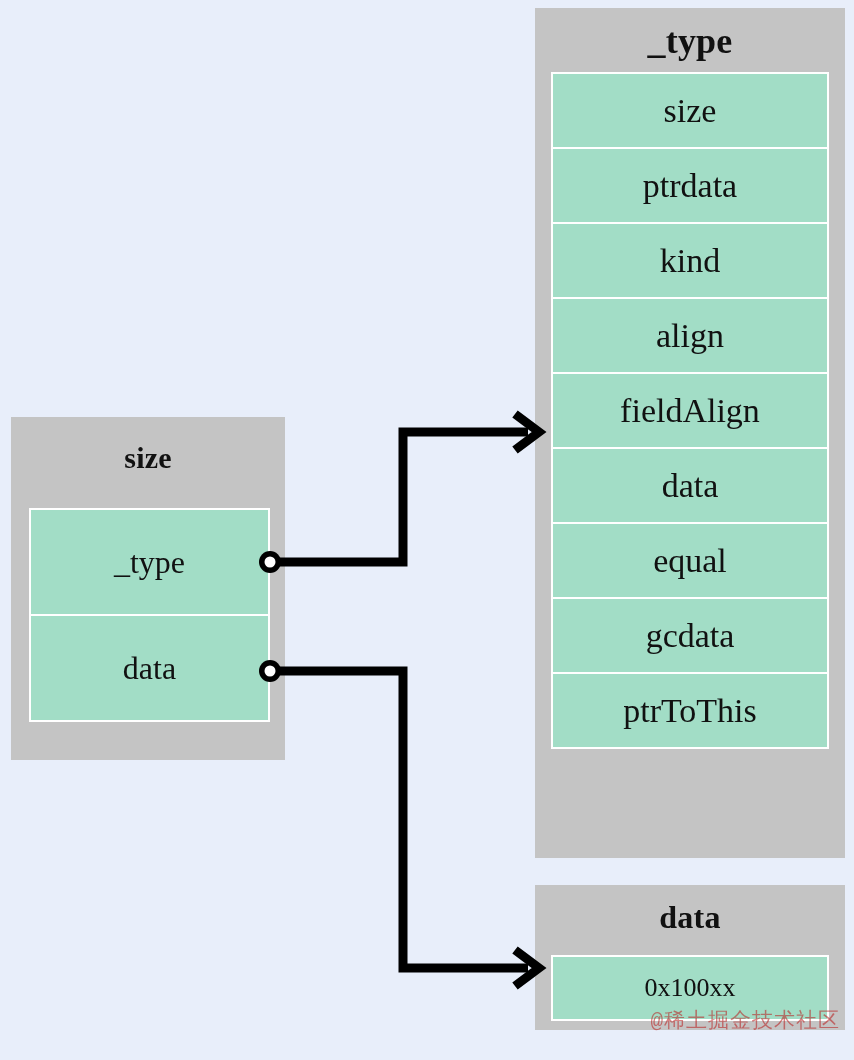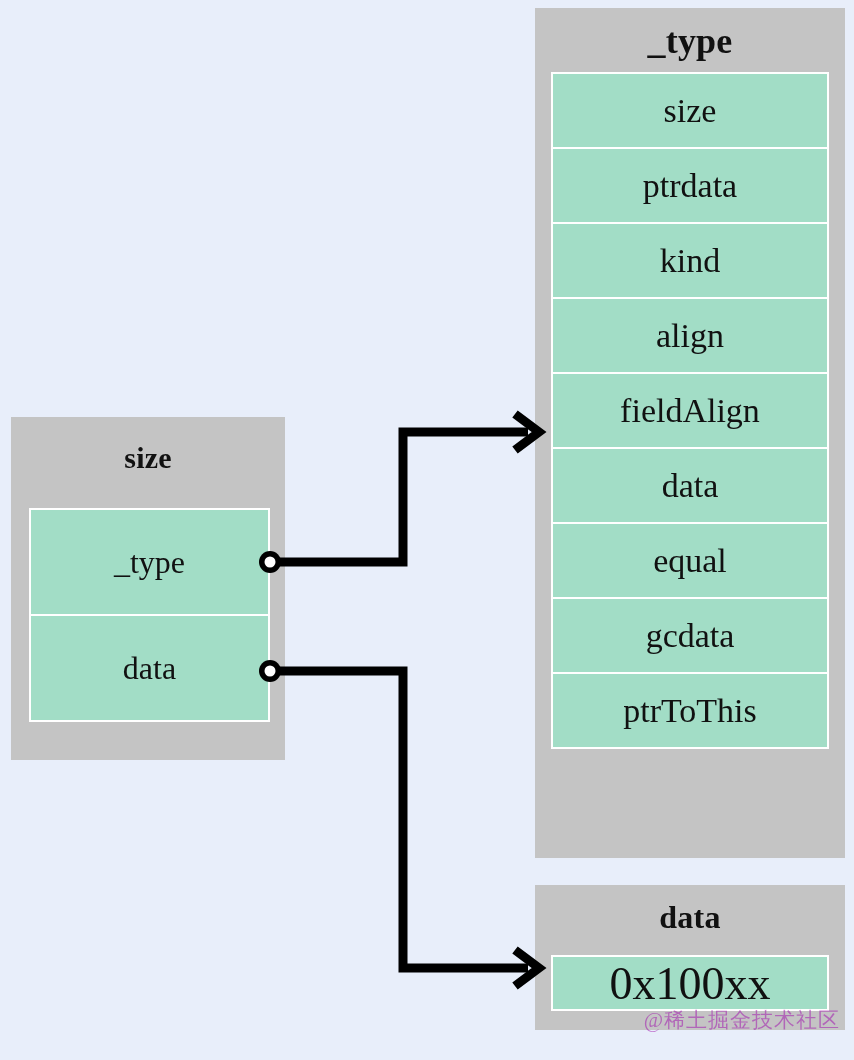--- a/index.html
+++ b/index.html
@@ -112,44 +112,44 @@
     top: 14px;
     left: 0;
     font-size: 32px;
   }
   #data-struct .fields {
     top: 70px;
     left: 16px;
     width: 278px;
   }
   #data-struct .field {
-    height: 56px;
-    font-size: 46px;
+    height: 66px;
+    font-size: 26px;
   }
 
   
   #connectors {
     position: absolute;
     left: 0;
     top: 0;
     width: 854px;
     height: 1060px;
     pointer-events: none;
   }
 
   
   #watermark {
     position: absolute;
     right: 14px;
     top: 1006px;
     font-size: 21px;
-    color: #a21caf;
+    color: #b91c1c;
     opacity: 0.55;
     letter-spacing: 1px;
-    font-family: Liberation Serif, serif;
+    font-family: Liberation Mono, monospace;
     white-space: nowrap;
     text-align: right;
   }
 </style>
 </head>
 <body>
 
 <div id="canvas">
 
   <div class="struct" id="type-struct">

